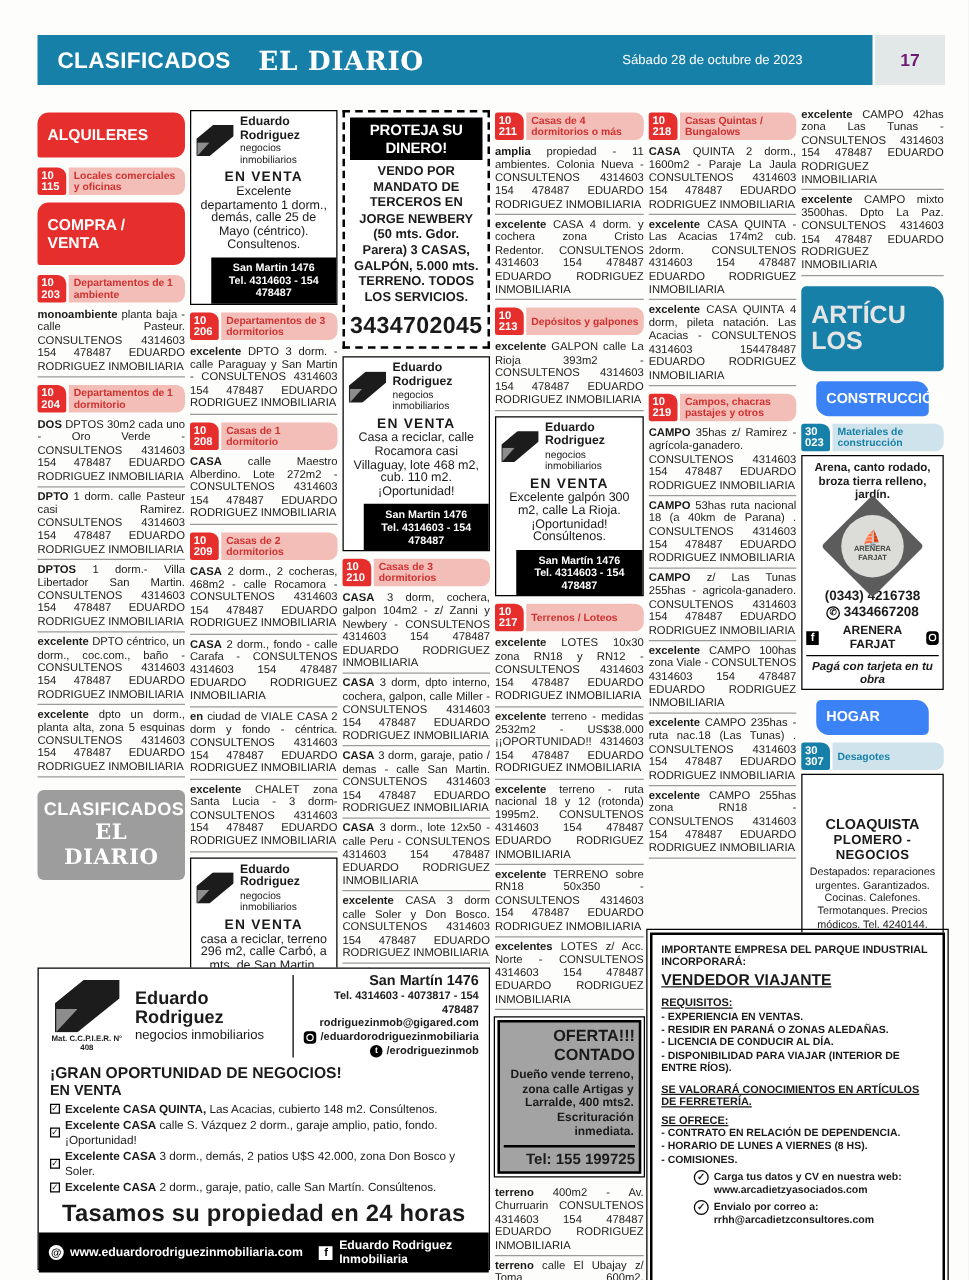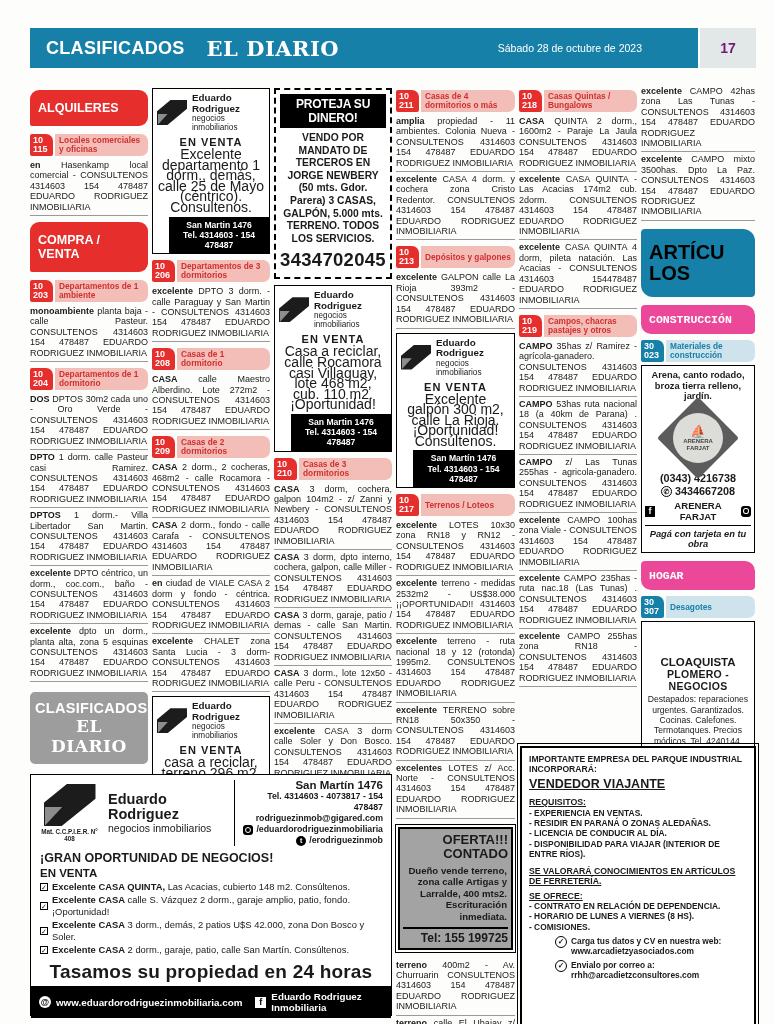--- a/index.html
+++ b/index.html
@@ -31,39 +31,39 @@
   
   .agency{border:1px solid #000;margin:4px 0 6px;text-align:center;background:#fff;}
   .agency-head{display:flex;align-items:center;gap:5px;padding:4px 4px 2px;text-align:left;}
   .agency-mark{width:30px;height:25px;position:relative;flex:none;}
   .agency-mark i{position:absolute;display:block;}
   .agency-mark .m1{left:0;top:0;width:100%;height:100%;background:#1c1c1c;clip-path:polygon(0 100%,0 45%,45% 0,100% 0,100% 35%,35% 100%);}
   .agency-mark .m2{left:2%;top:55%;width:34%;height:45%;background:#8d8d8d;clip-path:polygon(0 0,100% 0,0 100%);}
   .agency-name{font-weight:bold;font-size:9.8px;line-height:10.5px;}
   .agency-tag{font-size:8.2px;}
   .agency-venta{font-weight:bold;font-size:11px;letter-spacing:1px;margin:2px 0 1px;}
-  .agency-body{font-size:14px;line-height:10.6px;padding:0 5px 4px;}
+  .agency-body{font-size:10px;line-height:10.6px;padding:0 5px 4px;}
   .agency-foot{background:#000;color:#fff;font-weight:bold;font-size:8.6px;line-height:10.2px;padding:3px 2px;margin-left:16px;}
   
   .proteja{border:2px dashed #000;padding:4px;margin:4px 0 6px;text-align:center;background:#fff;}
   .proteja-title{background:#000;color:#fff;font-weight:bold;font-size:12px;padding:3px 0;letter-spacing:-.2px;}
   .proteja-body{font-weight:bold;font-size:10.3px;line-height:12.6px;margin:4px 2px;}
   .proteja-phone{font-weight:bold;font-size:18.5px;letter-spacing:.3px;padding-bottom:2px;}
   
   .oferta{border:2px solid #000;outline:1px solid #000;outline-offset:2px;margin:8px 2px 8px;padding:4px 3px 0;text-align:right;background:#a3a3a3;}
   .oferta-t{font-weight:bold;font-size:13px;line-height:14.5px;}
   .oferta-b{font-weight:bold;font-size:9.6px;line-height:11.6px;margin:3px 1px 4px;}
   .oferta-tel{font-weight:bold;font-size:12px;border-top:2px solid #000;padding:2px 0 3px;}
   
   .gray-logo{background:#9d9d9d;border-radius:5px;margin-top:10px;padding:8px 5px;color:#fff;text-align:center;}
   .gray-logo .l1{font-weight:bold;font-size:14.5px;letter-spacing:.3px;}
   .gray-logo .l2{font-family:"DejaVu Serif",serif;font-weight:800;font-size:17px;letter-spacing:.5px;}
   
-  .teal-box{background:#1780a8;color:#000000;font-weight:bold;font-size:20px;line-height:21px;padding:13px 8px;border-radius:4px 12px 4px 12px;margin:8px 0;}
-  .teal-bar{background:#ec4899;color:#fff;font-weight:bold;font-size:11.5px;padding:8px;border-radius:4px 10px 4px 10px;margin:8px 0 4px;font-family:Liberation Mono, monospace;}
+  .teal-box{background:#1780a8;color:#e5e5e5;font-weight:bold;font-size:20px;line-height:21px;padding:13px 8px;border-radius:4px 12px 4px 12px;margin:8px 0;}
+  .teal-bar{background:#3b82f6;color:#fff;font-weight:bold;font-size:11.5px;padding:8px;border-radius:4px 10px 4px 10px;margin:8px 12px 4px;}
   
   .box-ad{border:1px solid #000;margin:3px 0 4px;text-align:center;padding:4px 3px 0;background:#fff;}
   .ar-head{font-weight:bold;font-size:9.3px;line-height:10.8px;}
   .ar-diamond{width:58px;height:58px;margin:7px auto 5px;background:#5c5c5c;transform:rotate(45deg);display:flex;align-items:center;justify-content:center;border-radius:3px;}
   .ar-circle{width:50px;height:50px;background:#dcdcd8;border-radius:50%;transform:rotate(-45deg);display:flex;flex-direction:column;align-items:center;justify-content:center;font-size:6px;font-weight:bold;color:#444;line-height:7px;}
   .ar-ship{font-size:13px;line-height:13px;}
   .ar-tel{font-weight:bold;font-size:10.8px;line-height:13px;display:flex;align-items:center;justify-content:center;gap:3px;}
   .wa-icon{width:11px;height:11px;border:1px solid #000;border-radius:50%;font-size:7px;line-height:9px;display:inline-block;}
   .ar-social{display:flex;align-items:center;justify-content:center;gap:3px;font-weight:bold;font-size:9.6px;margin:2px 0;}
   .fb-sq{width:11px;height:11px;background:#000;color:#fff;font-size:9px;line-height:11px;font-weight:bold;display:inline-block;}
@@ -126,21 +126,20 @@
 
   <div class="col" id="col0">
       <div class="sec-red">ALQUILERES</div>
       <div class="cat">
         <div class="cat-code">
           <div>10</div>
           <div>115</div>
         </div>
         <div class="cat-label">Locales comerciales y oficinas</div>
       </div>
-      <p class="ad"><b class="ad-lead">en</b> Hasenkamp local comercial - CONSULTENOS 4314603 154 478487 EDUARDO RODRIGUEZ INMOBILIARIA</p>
       <div class="sec-red">COMPRA / VENTA</div>
       <div class="cat">
         <div class="cat-code">
           <div>10</div>
           <div>203</div>
         </div>
         <div class="cat-label">Departamentos de 1 ambiente</div>
       </div>
       <p class="ad"><b class="ad-lead">monoambiente</b> planta baja - calle Pasteur. CONSULTENOS 4314603 154 478487 EDUARDO RODRIGUEZ INMOBILIARIA</p>
       <div class="cat">

